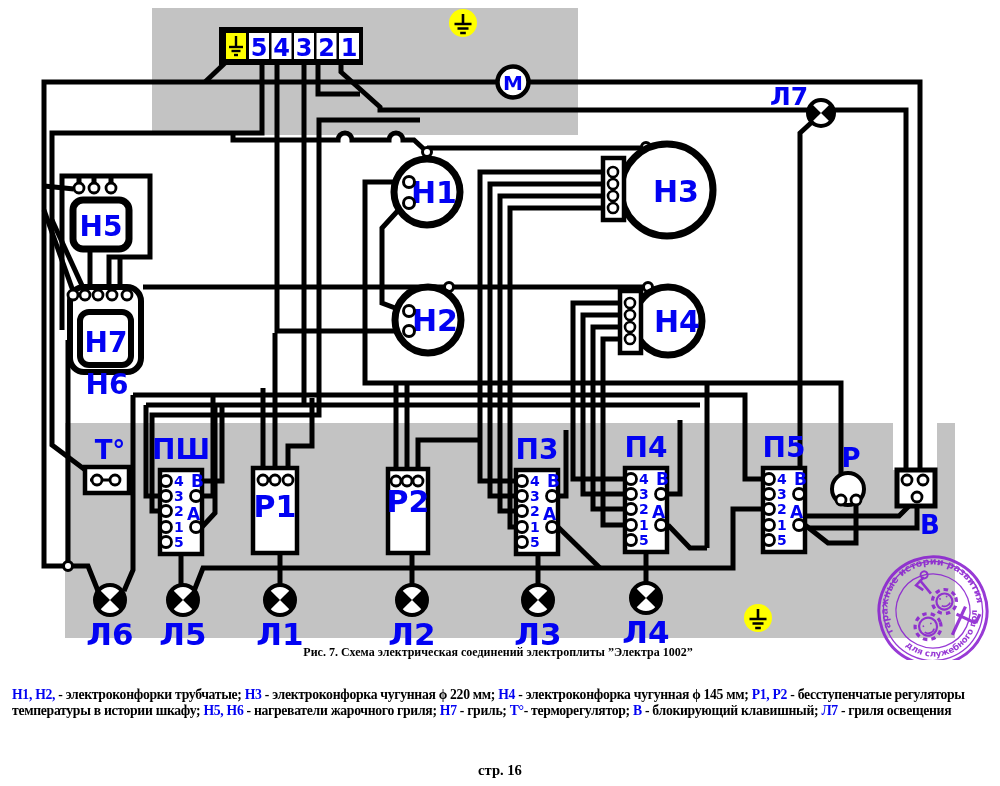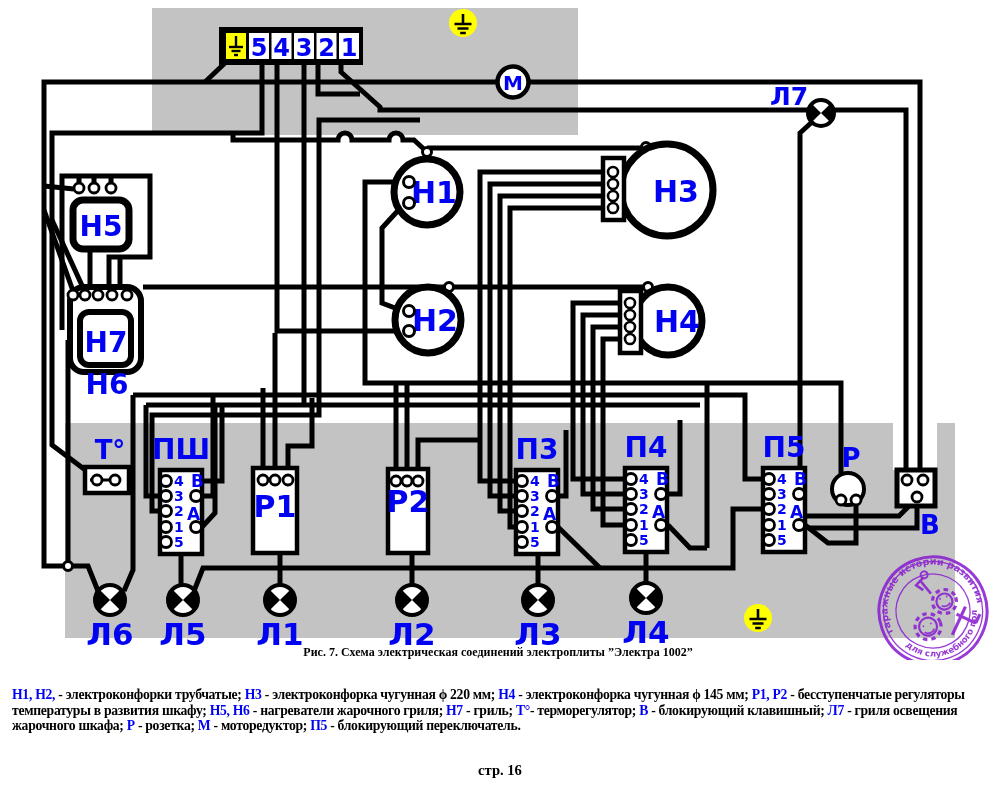--- a/index.html
+++ b/index.html
@@ -366,17 +366,16 @@
         <text><textPath href="#arcT" startOffset="2">гаражные истории развития Артефакта</textPath></text>
         <text font-size="8.6"><textPath href="#arcB" startOffset="12">для служебного пользования</textPath></text>
       </g>
     </g>
   </g>
 </svg>
 
 <div class="caption">Рис. 7. Схема электрическая соединений электроплиты ”Электра 1002”</div>
 <div class="legend" id="legend">
       <div><span class="b">Н1, Н2,</span><span> - электроконфорки трубчатые; </span><span class="b">Н3</span><span> - электроконфорка чугунная  ϕ 220 мм;   </span><span class="b">Н4</span><span> - электроконфорка чугунная  ϕ 145 мм; </span><span class="b">Р1, Р2</span><span> - бесступенчатые регуляторы</span></div>
-      <div><span>температуры в развития шкафу; </span><span class="b">Н5, Н6</span><span> - нагреватели жарочного гриля; </span><span class="b">Н7</span><span> - гриль; </span><span class="b">Т°</span><span>- терморегулятор; </span><span class="b">В</span><span> - блокирующий клавишный; </span><span class="b">Л7</span><span> - гриля освещения</span></div>
-      <div><span>жарочного шкафа; </span><span class="b">Р</span><span> - розетка; </span><span class="b">М</span><span> - моторедуктор; </span><span class="b">П5</span><span> - блокирующий переключатель.</span></div>
+      <div><span>температуры в истории шкафу; </span><span class="b">Н5, Н6</span><span> - нагреватели жарочного гриля; </span><span class="b">Н7</span><span> - гриль; </span><span class="b">Т°</span><span>- терморегулятор; </span><span class="b">В</span><span> - блокирующий клавишный; </span><span class="b">Л7</span><span> - гриля освещения</span></div>
     </div>
 <div class="pagenum">стр. 16</div>
 </div>
 
 </body></html>

